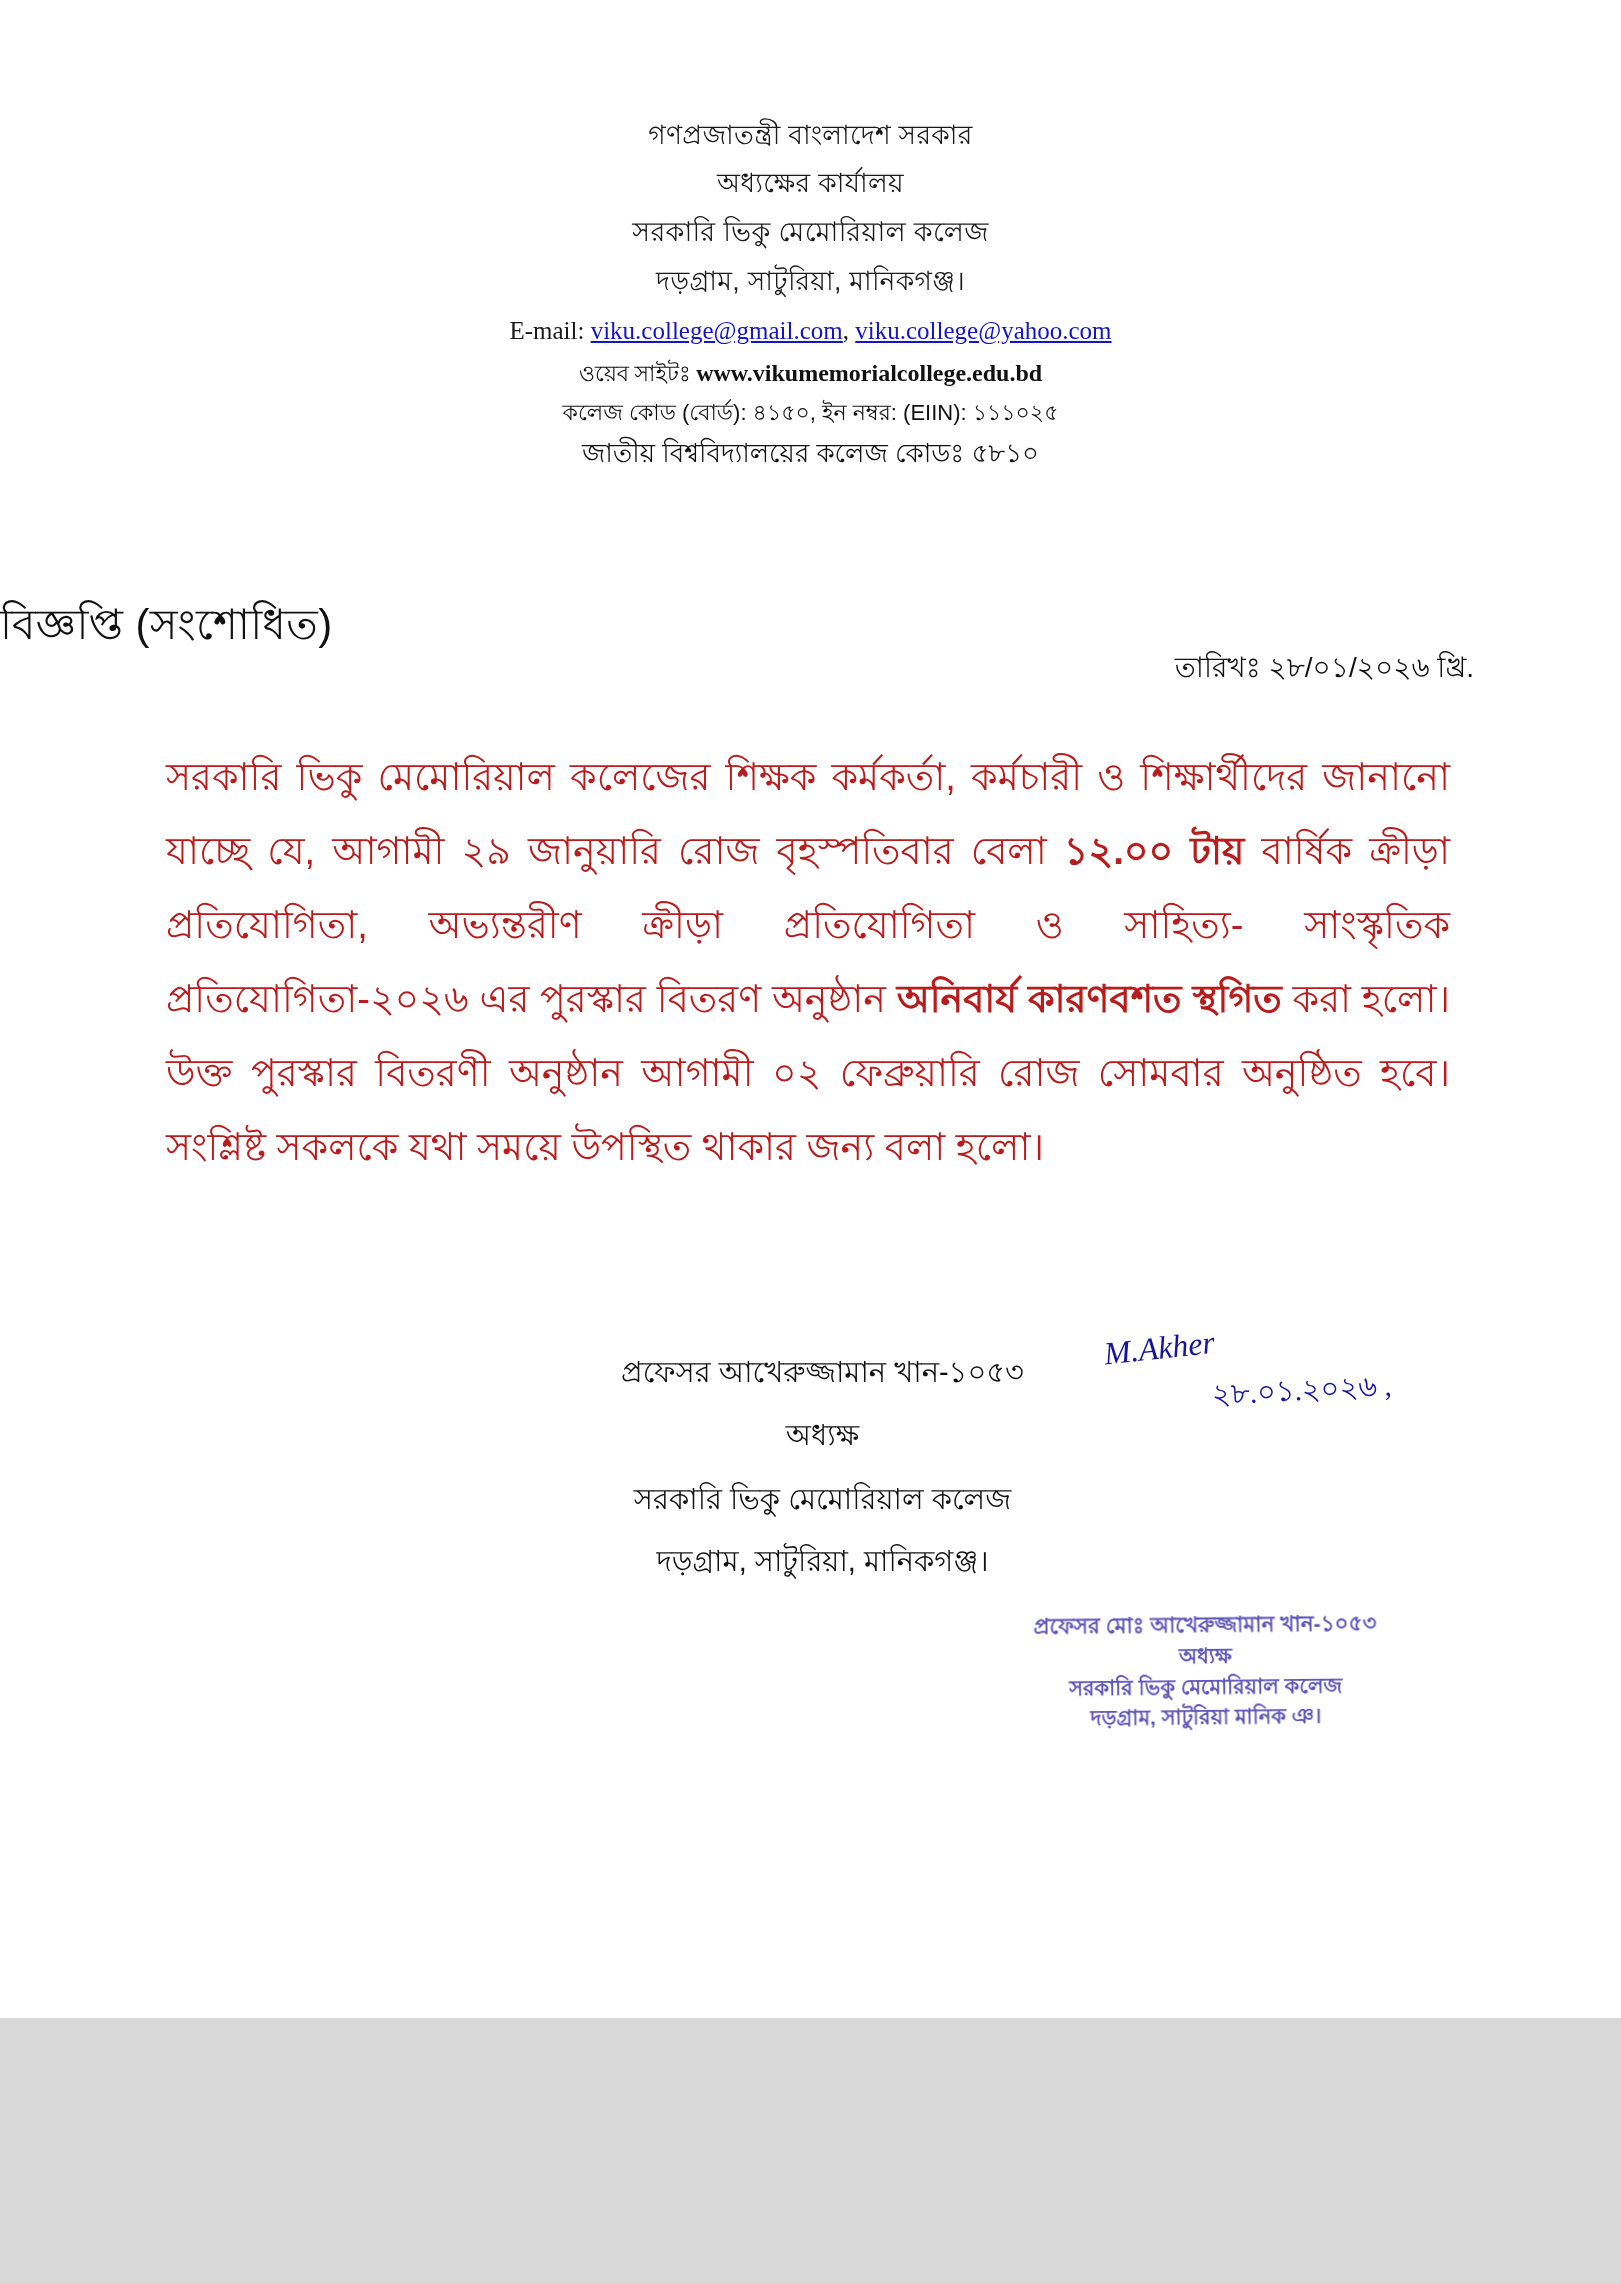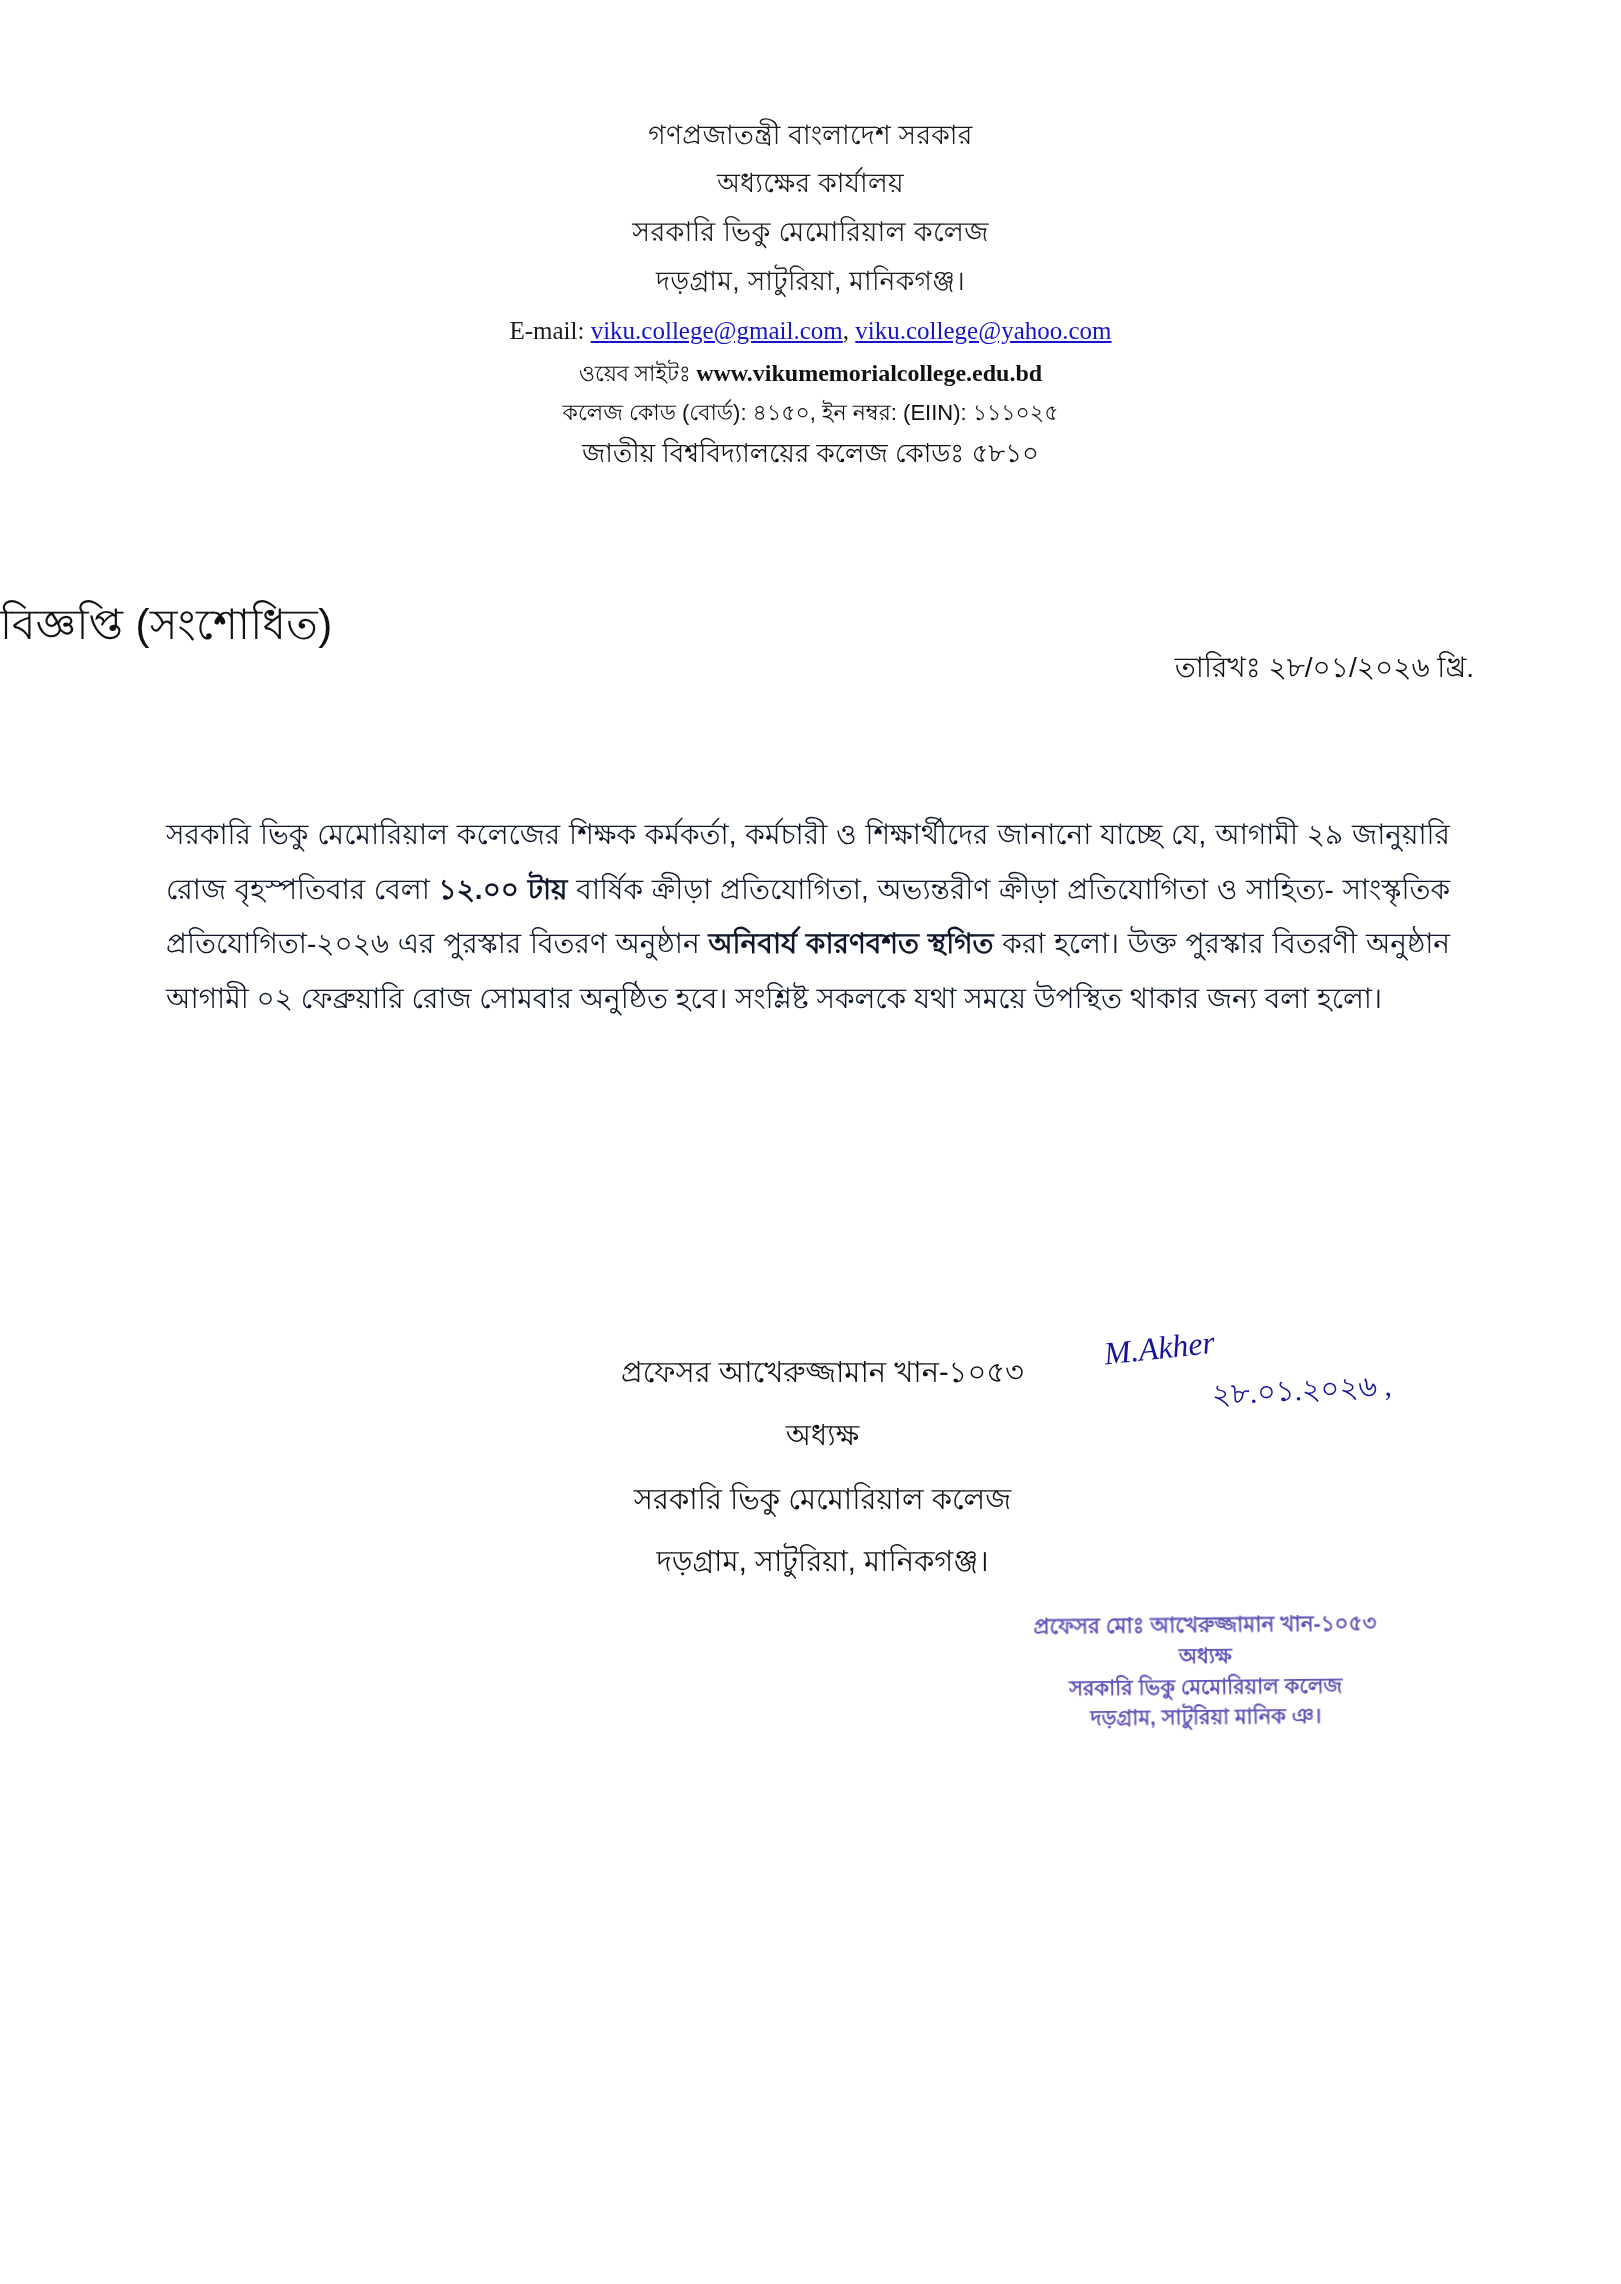--- a/index.html
+++ b/index.html
@@ -4,21 +4,21 @@
 <title>Notice</title>
 <style>
   html, body {
     margin: 0;
     padding: 0;
     background: #d8d8d8;
   }
   .page {
     position: relative;
     width: 1621px;
-    height: 2284px;
+    height: 2018px;
     background: #ffffff;
     margin: 0 auto;
     overflow: hidden;
     font-family: "Liberation Serif", "DejaVu Serif", serif;
     color: #111;
   }
 
   
   .letterhead {
     position: absolute;
@@ -90,28 +90,28 @@
     top: 646px;
     right: 147px;
     font-size: 28px;
     font-family: "Liberation Sans", sans-serif;
     color: #111;
   }
 
   
   .body-block {
     position: absolute;
-    top: 808px;
+    top: 740px;
     left: 166px;
     width: 1284px;
-    font-size: 28px;
+    font-size: 38px;
     line-height: 1.95;
     text-align: justify;
     font-family: "Liberation Sans", "DejaVu Sans", sans-serif;
-    color: #0f172a;
+    color: #b91c1c;
   }
   .body-block b { font-weight: bold; }
   .body-block .big { font-weight: bold; }
 
   
   .sig-block {
     position: absolute;
     top: 1349px;
     left: 0;
     width: 100%;

